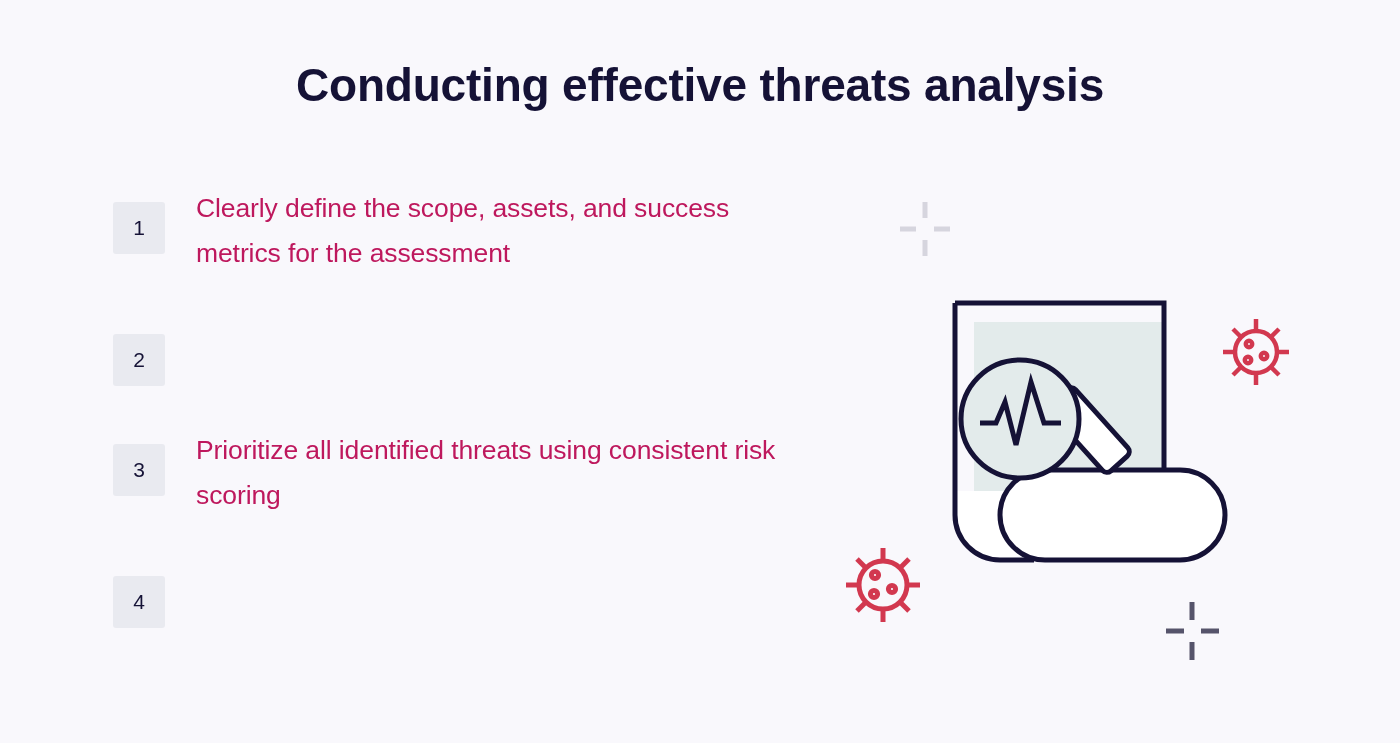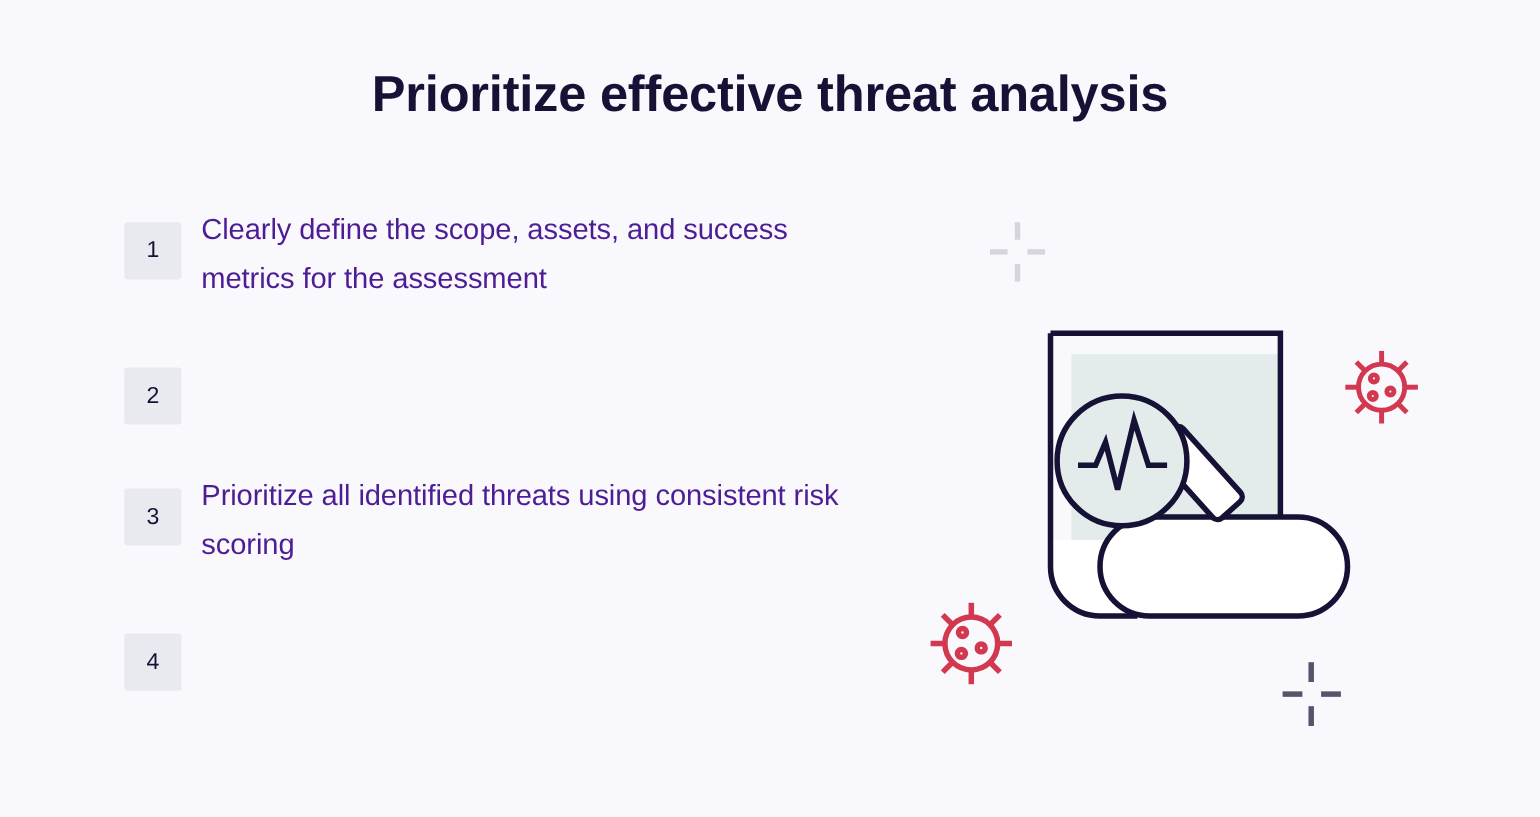--- a/index.html
+++ b/index.html
@@ -59,45 +59,45 @@
     display: flex;
     align-items: center;
     justify-content: center;
     font-size: 21px;
     font-weight: 400;
     color: #151236;
     margin-top: 16px;
   }
 
   .step-text {
-    margin-left: 18px;
+    margin-left: 31px;
     font-size: 26.5px;
     line-height: 45px;
-    color: #4c1d95;
+    color: #be185d;
     font-weight: 400;
     letter-spacing: -0.1px;
     max-width: 600px;
   }
 
   
   .illustration {
     position: absolute;
     left: 820px;
     top: 170px;
     width: 500px;
     height: 520px;
   }
   .illustration svg { display: block; }
 </style>
 </head>
 <body>
 
 <div class="page">
 
-  <div class="title">Prioritize effective threat analysis</div>
+  <div class="title">Conducting effective threats analysis</div>
 
   <div class="steps">
 
     <div class="step">
       <div class="badge">1</div>
       <div class="step-text">Clearly define the scope, assets, and success metrics for the assessment</div>
     </div>
 
     <div class="step">
       <div class="badge">2</div>

